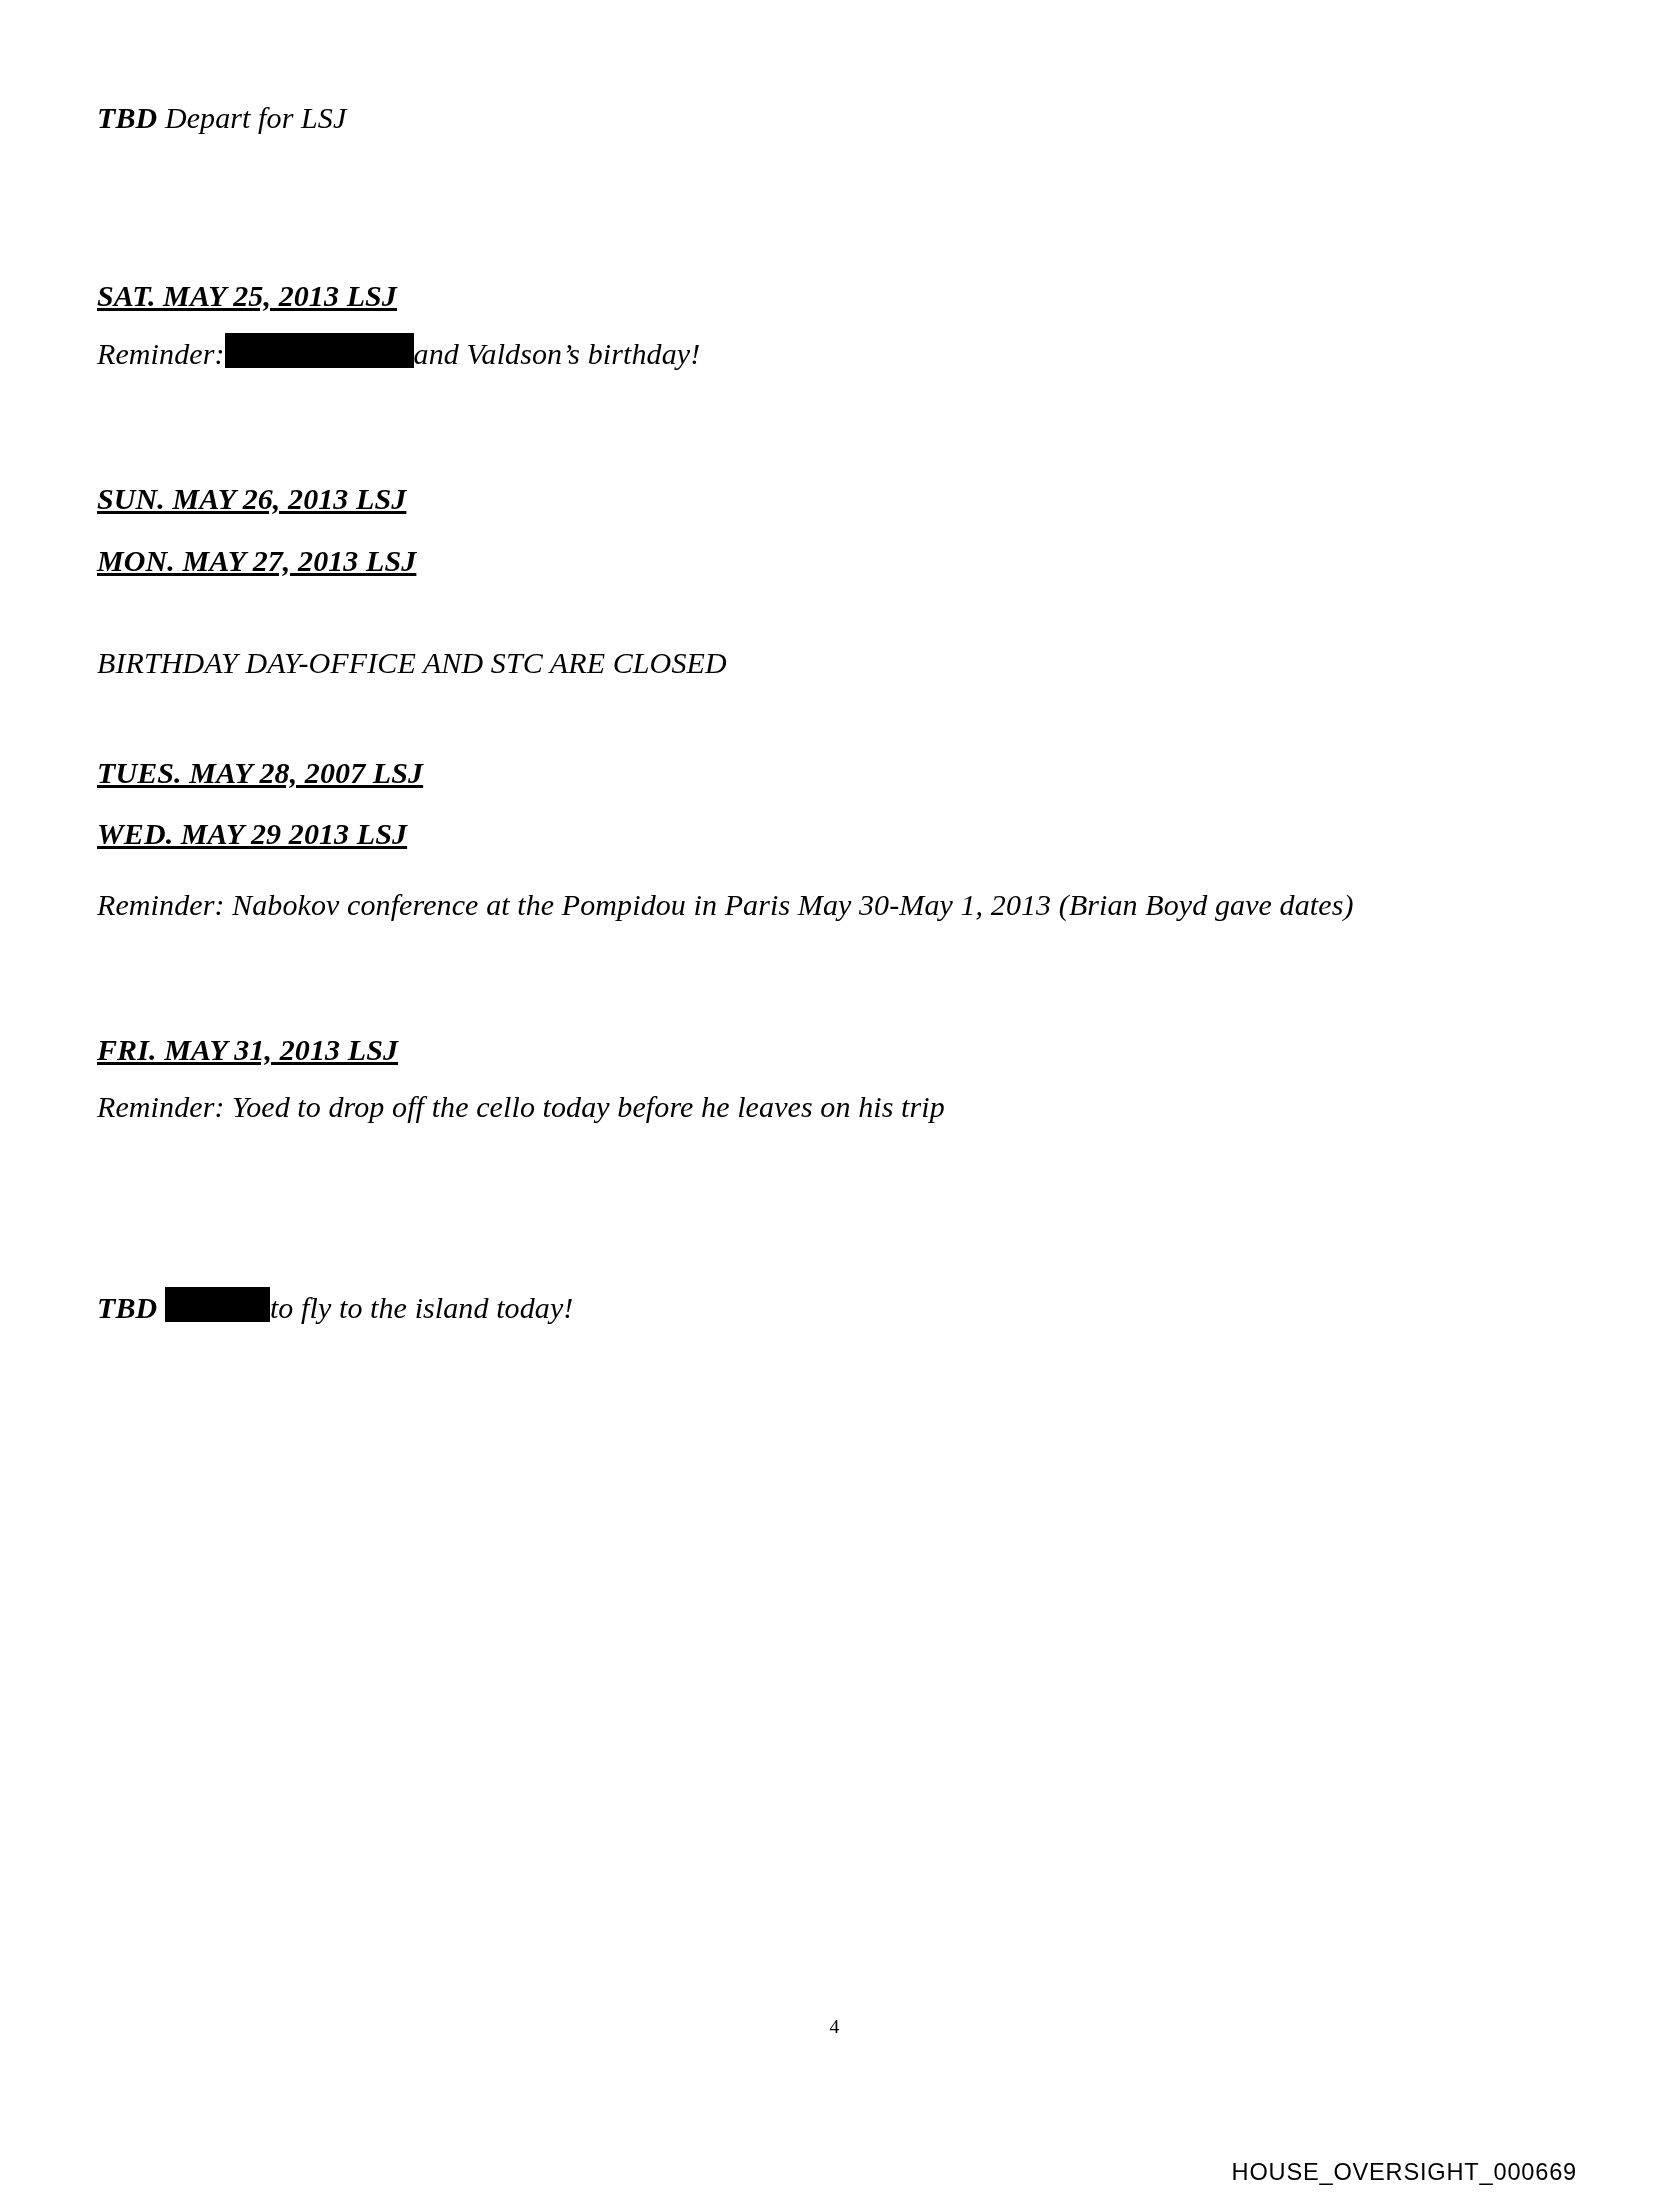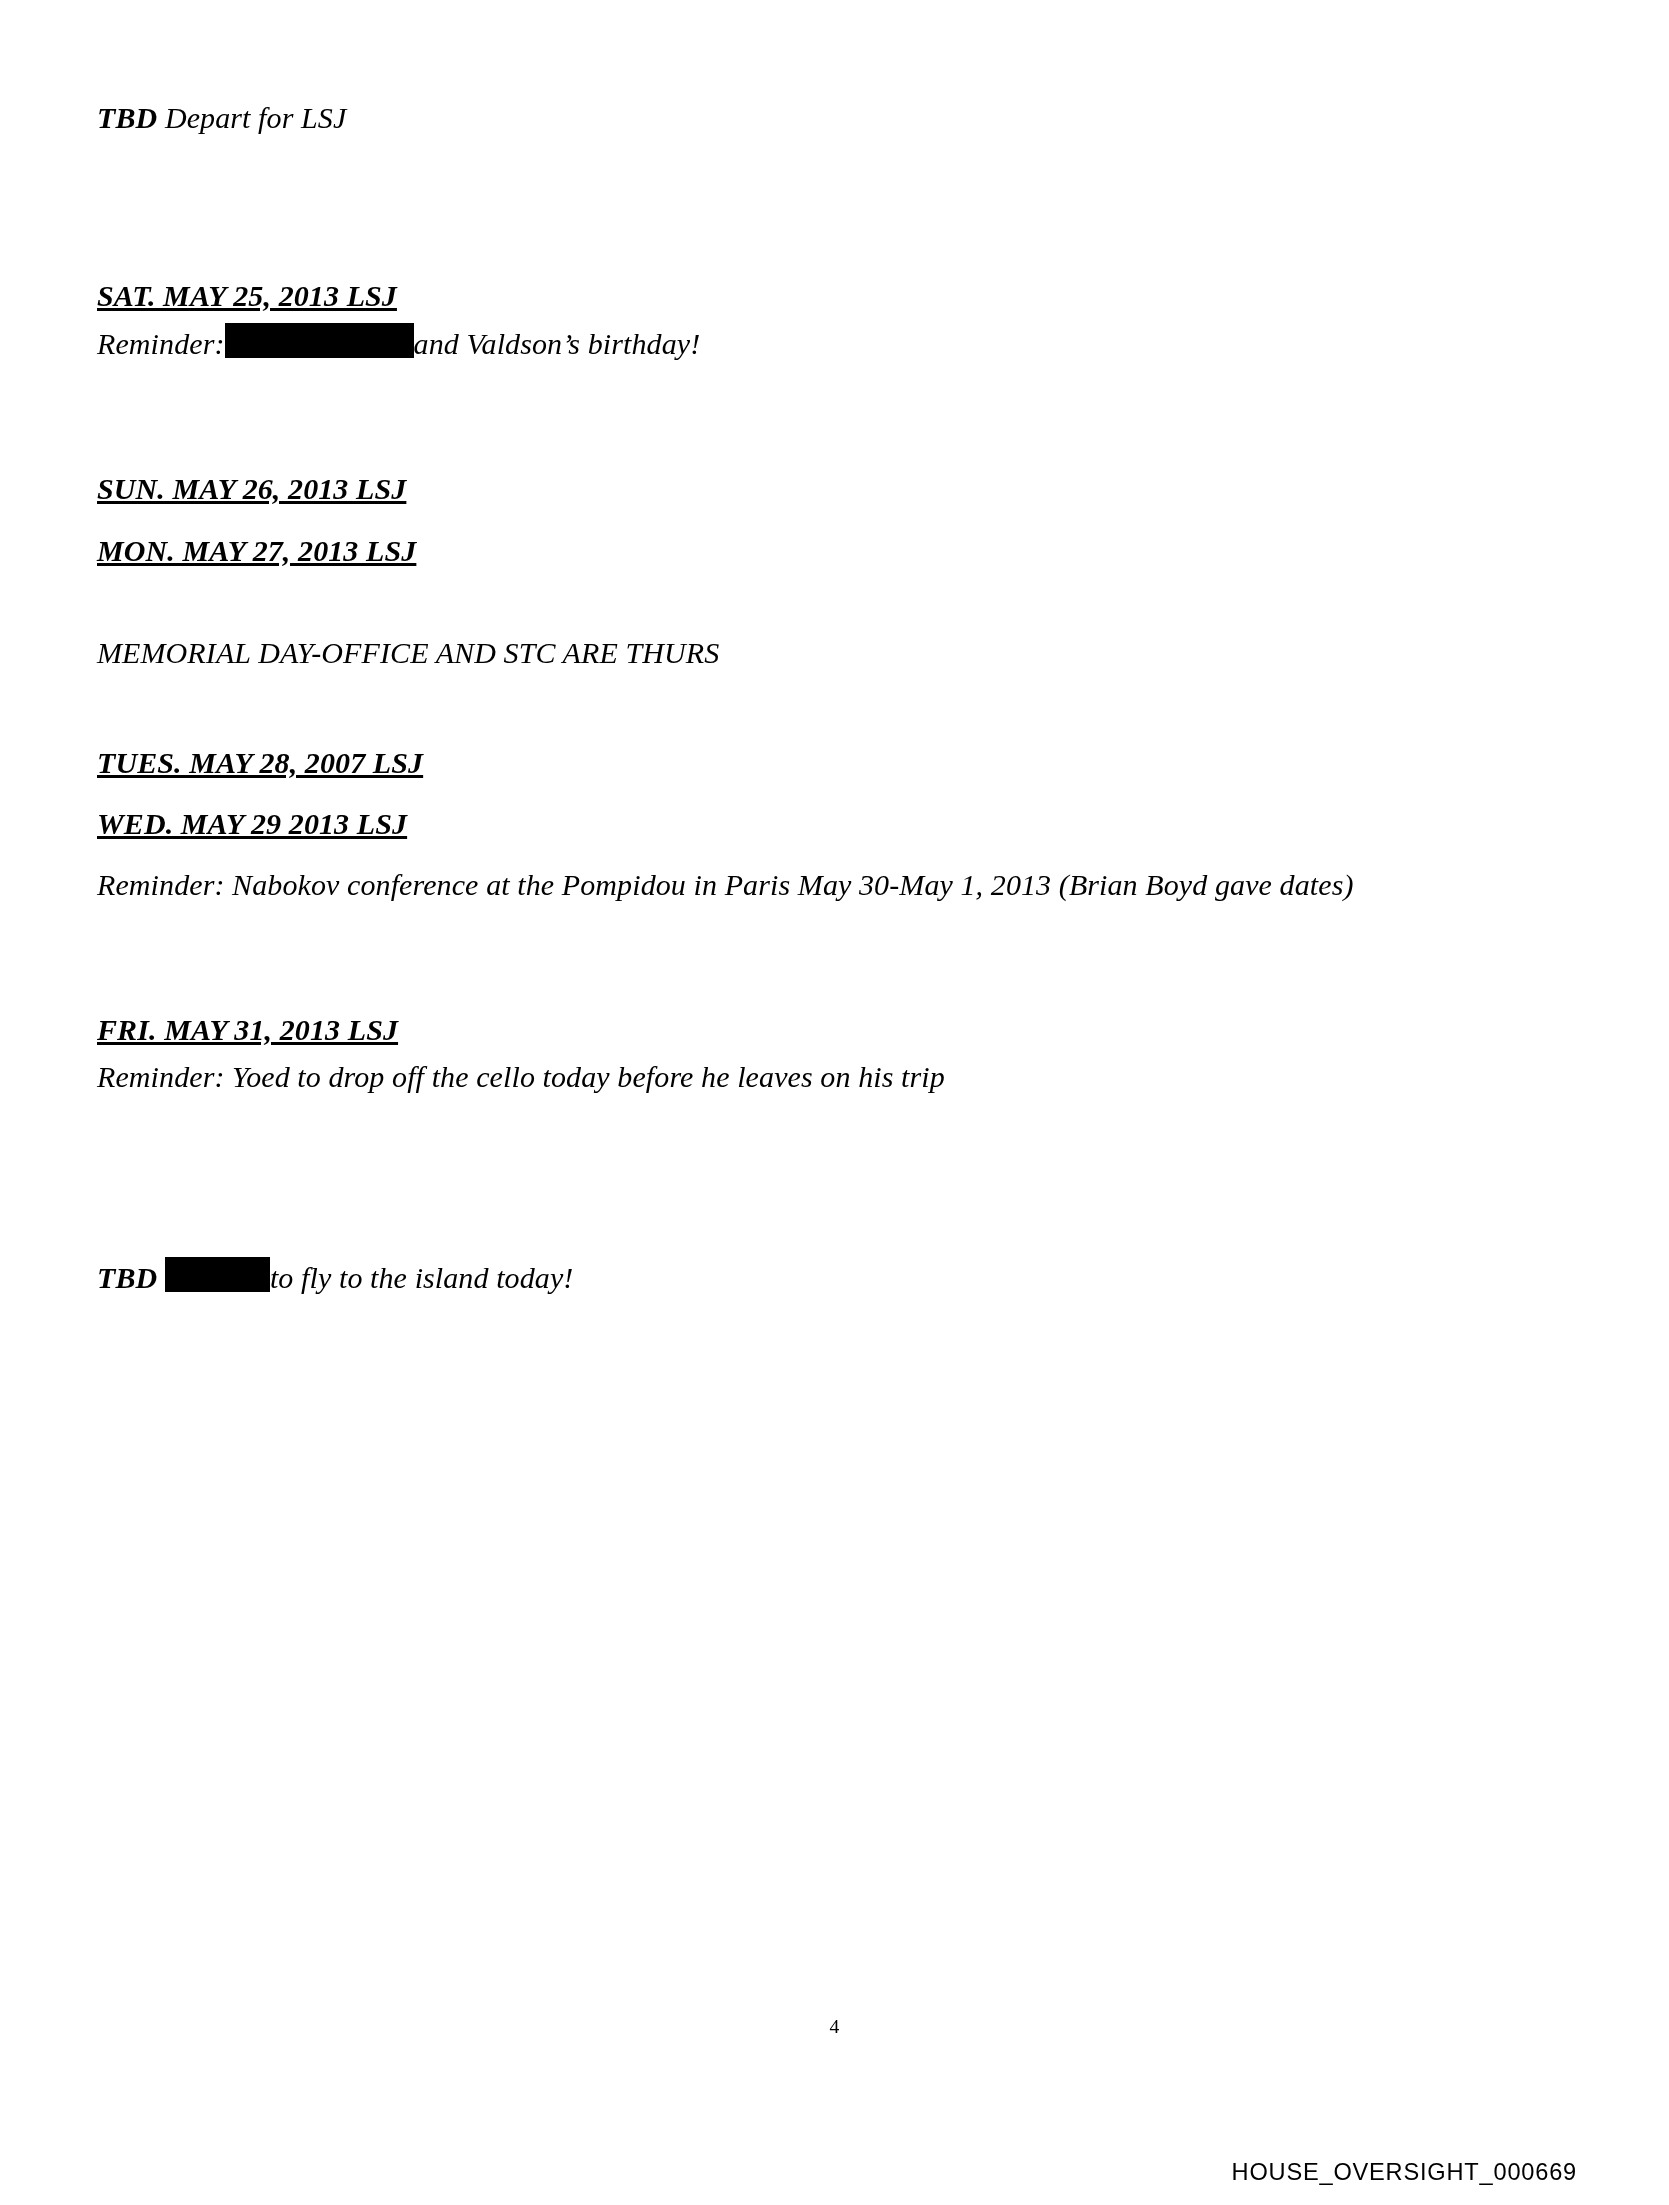--- a/index.html
+++ b/index.html
@@ -70,21 +70,21 @@
   .bates {
     position: absolute;
     right: 92px;
     top: 2114px;
     font-size: 23.6px;
     letter-spacing: 0.8px;
     font-family: "Liberation Sans", sans-serif;
     font-style: normal;
     margin-top: 45px;
   }
-  .entry-body { margin-top: 8px; }
+  .entry-body { margin-top: 18px; }
 </style>
 </head>
 <body>
 
 <div class="page">
 
   <div class="content">
 
     <div class="spacer-l"></div>
 
@@ -104,21 +104,21 @@
     <div class="spacer-l"></div>
 
     <div class="line heading">SUN. MAY 26, 2013 LSJ</div>
 
     <div class="spacer-xs"></div>
 
     <div class="line heading">MON. MAY 27, 2013 LSJ</div>
 
     <div class="spacer-m"></div>
 
-    <div class="line">MEMORIAL DAY-OFFICE AND STC ARE THURS</div>
+    <div class="line">BIRTHDAY DAY-OFFICE AND STC ARE CLOSED</div>
 
     <div class="spacer-m"></div>
 
     <div class="line heading">TUES. MAY 28, 2007  LSJ</div>
 
     <div class="spacer-xs"></div>
 
     <div class="line heading">WED. MAY 29 2013  LSJ</div>
 
     <div class="spacer-xs"></div>

